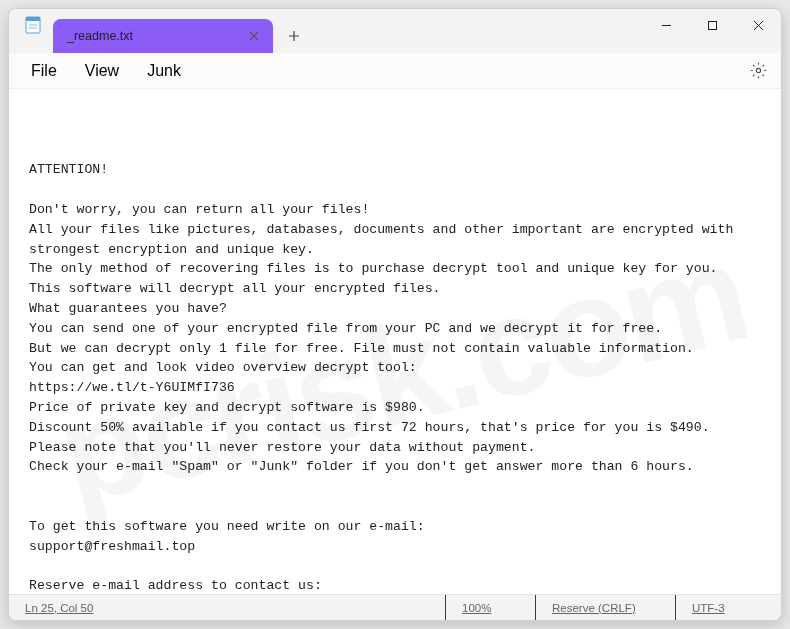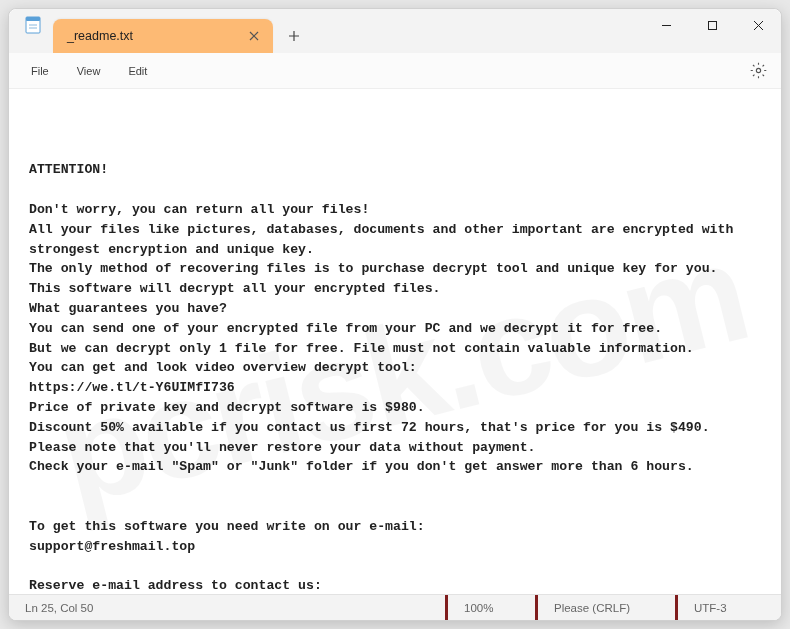--- a/index.html
+++ b/index.html
@@ -30,21 +30,21 @@
       border-top-left-radius: 8px;
       border-top-right-radius: 8px;
       position: relative;
     }
     .app-icon {
       width: 20px; height: 20px;
       margin: 0 10px 12px 14px;
       align-self: center;
     }
     .tab {
-      background: #fdba74;
+      background: #8b5cf6;
       height: 34px;
       min-width: 220px;
       border-top-left-radius: 8px;
       border-top-right-radius: 8px;
       display: flex;
       align-items: center;
       padding: 0 10px 0 14px;
       font-size: 12.5px;
       color: #222;
       margin-bottom: 0;
@@ -80,22 +80,22 @@
     .menubar {
       height: 36px;
       background: #fbfbfb;
       display: flex;
       align-items: center;
       padding: 0 8px;
       border-bottom: 1px solid #eee;
     }
     .menu-item {
       padding: 4px 14px;
-      font-size: 11px;
-      color: #404040;
+      font-size: 16px;
+      color: #000000;
       border-radius: 4px;
     }
     .menu-spacer { flex: 1; }
     .settings-btn {
       width: 30px; height: 30px;
       display: flex; align-items: center; justify-content: center;
       color: #444;
     }
 
     .content {
@@ -103,36 +103,37 @@
       padding: 12px 20px;
       font-family: Consolas, "Courier New", monospace;
       font-size: 13.2px;
       line-height: 1.5;
       color: #222;
       white-space: pre-wrap;
       overflow: hidden;
       position: relative;
       background: #fff;
     }
-    .text-line { display: block; min-height: 1.5em; font-weight: bold; }
+    .text-line { display: block; min-height: 1.5em; }
 
     .statusbar {
       height: 26px;
       background: #f3f3f3;
       border-top: 1px solid #e2e2e2;
       display: flex;
       align-items: center;
       font-size: 11.5px;
       color: #666;
       padding: 0 16px;
+      text-decoration: underline;
     }
     .sb-left { flex: 1; }
     .sb-cell {
       padding: 0 16px;
-      border-left: 3px solid #7f1d1d;
+      border-left: 1px solid #7f1d1d;
       height: 100%;
       display: flex;
       align-items: center;
       min-width: 90px;
     }
 
     .watermark {
       position: absolute;
       right: 30px;
       top: 180px;
@@ -190,35 +191,35 @@
             <line x1="1" y1="1" x2="10" y2="10" stroke="#222" stroke-width="1"></line>
             <line x1="10" y1="1" x2="1" y2="10" stroke="#222" stroke-width="1"></line>
           </svg>
       </div>
     </div>
   </div>
 
   <div class="menubar">
     <div class="menu-item">File</div>
     <div class="menu-item">View</div>
-    <div class="menu-item">Edit</div>
+    <div class="menu-item">Junk</div>
     <div class="menu-spacer"></div>
     <div class="settings-btn">
       <svg width="17" height="17" viewBox="0 0 24 24" fill="none" stroke="#555" stroke-width="1.6">
         <circle cx="12" cy="12" r="3"></circle>
         <path d="M12 1v3M12 20v3M4.2 4.2l2.1 2.1M17.7 17.7l2.1 2.1M1 12h3M20 12h3M4.2 19.8l2.1-2.1M17.7 6.3l2.1-2.1"></path>
       </svg>
     </div>
   </div>
 
   <div class="content">
     <div class="watermark">pcrisk.com</div>
     <div id="text-lines"><span class="text-line">ATTENTION!</span><span class="text-line"></span><span class="text-line">Don't worry, you can return all your files!</span><span class="text-line">All your files like pictures, databases, documents and other important are encrypted with strongest encryption and unique key.</span><span class="text-line">The only method of recovering files is to purchase decrypt tool and unique key for you.</span><span class="text-line">This software will decrypt all your encrypted files.</span><span class="text-line">What guarantees you have?</span><span class="text-line">You can send one of your encrypted file from your PC and we decrypt it for free.</span><span class="text-line">But we can decrypt only 1 file for free. File must not contain valuable information.</span><span class="text-line">You can get and look video overview decrypt tool:</span><span class="text-line">https://we.tl/t-Y6UIMfI736</span><span class="text-line">Price of private key and decrypt software is $980.</span><span class="text-line">Discount 50% available if you contact us first 72 hours, that's price for you is $490.</span><span class="text-line">Please note that you'll never restore your data without payment.</span><span class="text-line">Check your e-mail "Spam" or "Junk" folder if you don't get answer more than 6 hours.</span><span class="text-line"></span><span class="text-line"></span><span class="text-line">To get this software you need write on our e-mail:</span><span class="text-line">support@freshmail.top</span><span class="text-line"></span><span class="text-line">Reserve e-mail address to contact us:</span></div>
   </div>
 
   <div class="statusbar">
     <div class="sb-left">Ln 25, Col 50</div>
     <div class="sb-cell">100%</div>
-    <div class="sb-cell" style="min-width:140px">Please (CRLF)</div>
+    <div class="sb-cell" style="min-width:140px">Reserve (CRLF)</div>
     <div class="sb-cell">UTF-3</div>
   </div>
 
 </div>
 
 </body></html>

